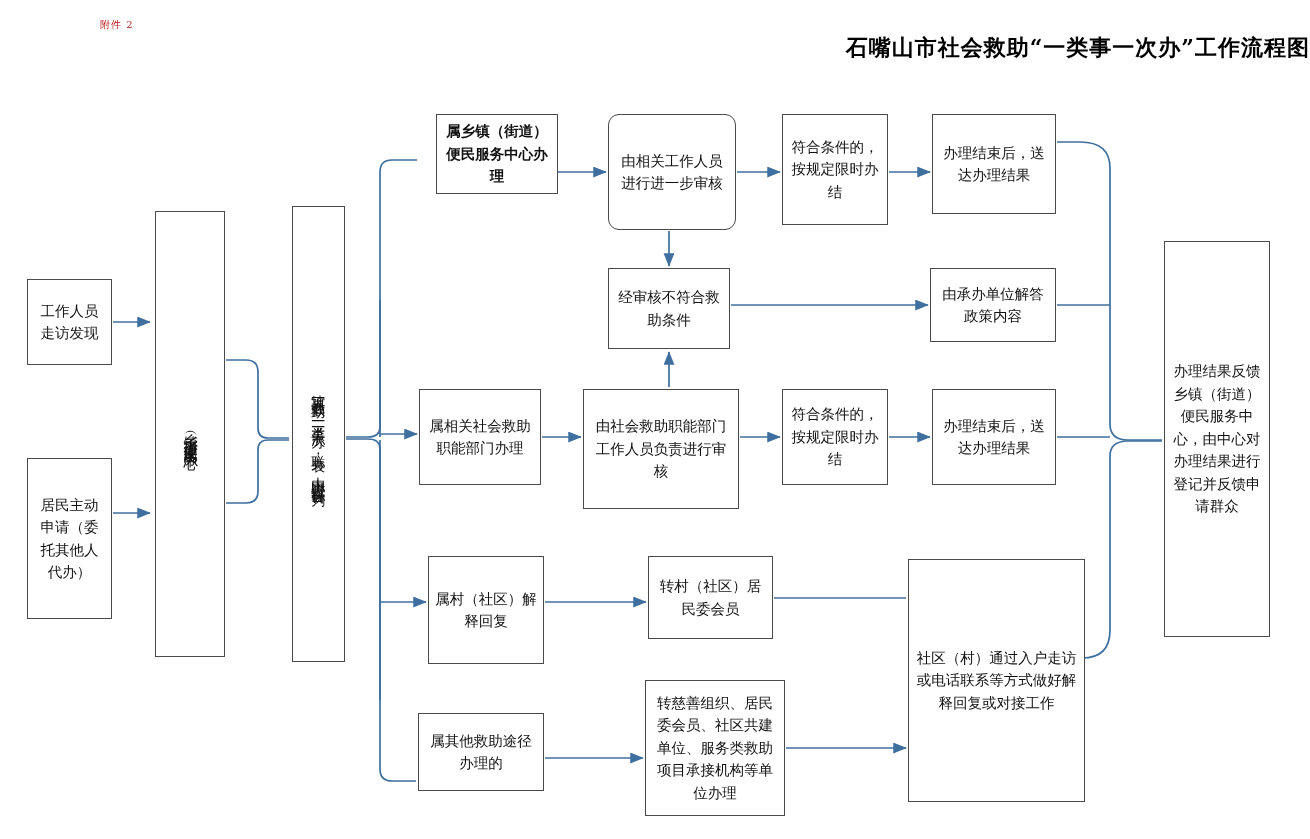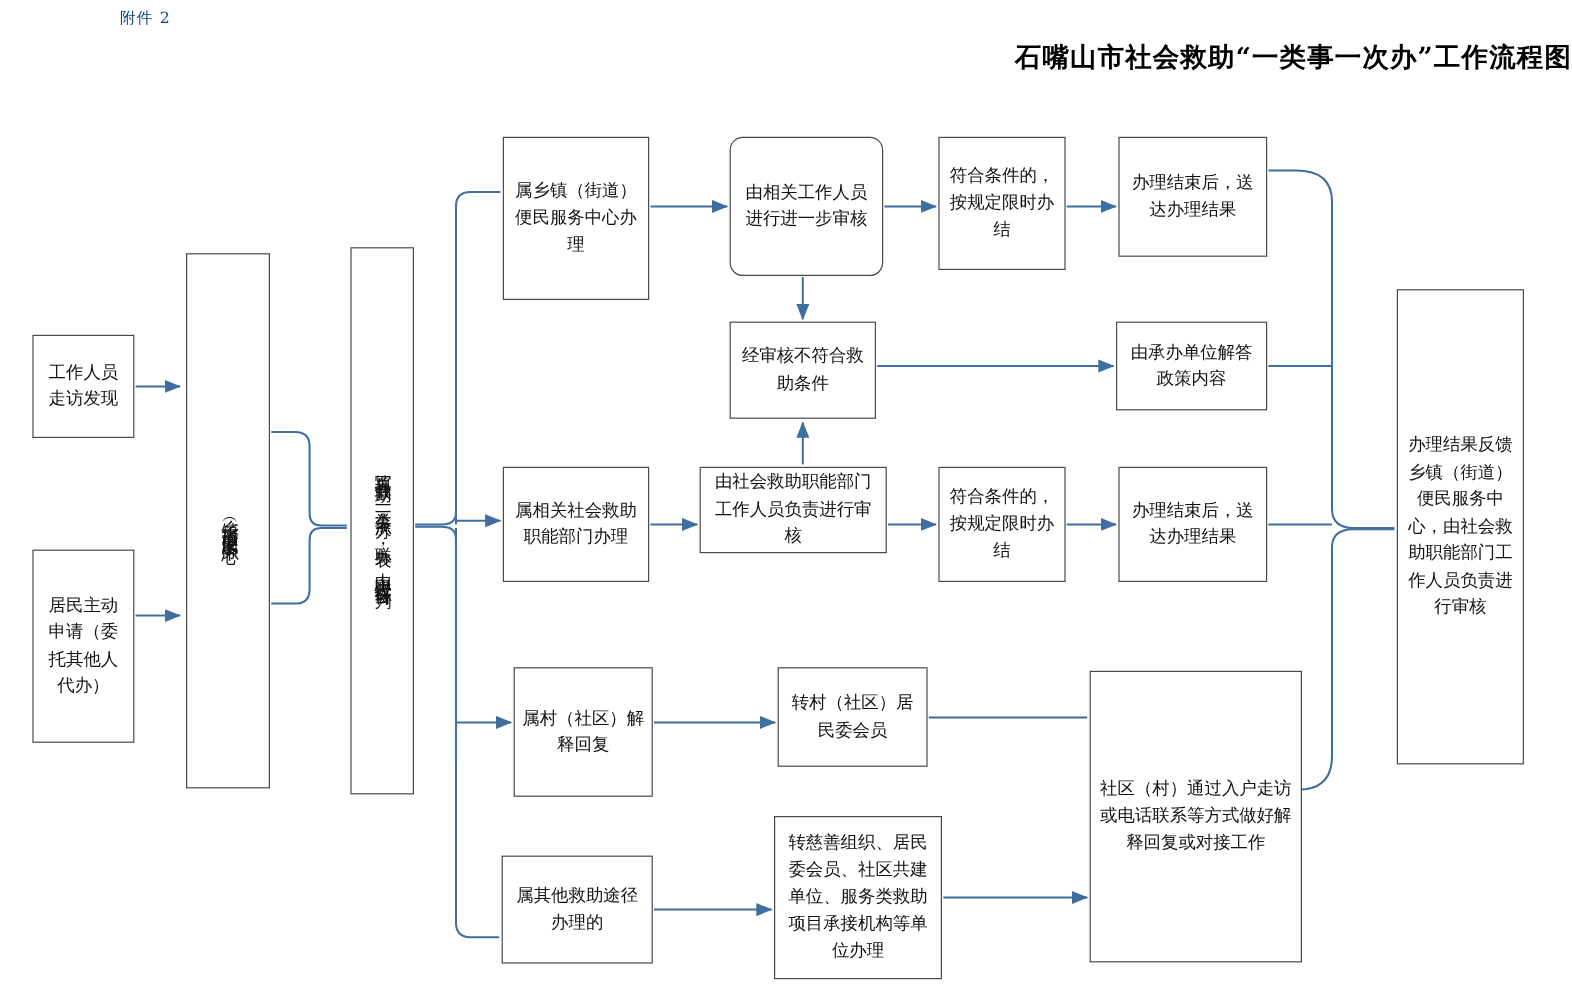--- a/index.html
+++ b/index.html
@@ -9,24 +9,24 @@
   }
   #canvas{
     position:relative;
     width:1310px;
     height:839px;
     overflow:hidden;
     background:#ffffff;
   }
   .attach{
     position:absolute;
-    left:100px; top:6px;
-    font-size:13px;
+    left:100px; top:18px;
+    font-size:10px;
     letter-spacing:1px;
-    color:#0c4a6e;
+    color:#b91c1c;
     font-family:"DejaVu Serif","Liberation Serif",serif;
   }
   .title{
     position:absolute;
     left:0; top:33px;
     width:1310px;
     text-align:right;
     font-size:22px;
     font-weight:bold;
     letter-spacing:1px;
@@ -129,21 +129,21 @@
   </div>
 
   <div class="node vert" style="left: 155px; top: 211px; width: 70px; height: 446px; border-color: rgb(74, 74, 74);">
     <span class="txt">乡镇（街道）便民服务中心</span>
   </div>
 
   <div class="node vert" style="left: 292px; top: 206px; width: 53px; height: 456px; font-size: 14px; line-height: 1.75; border-color: rgb(74, 74, 74);">
     <span class="txt">填写社会救助“一类事一次办”联办表，由中心进行综合研判</span>
   </div>
 
-  <div class="node" style="left: 419px; top: 114px; width: 122px; height: 136px; border-color: rgb(74, 74, 74);">
+  <div class="node" style="left: 436px; top: 114px; width: 122px; height: 80px; border-color: rgb(74, 74, 74); font-weight: bold;">
     <span class="txt">属乡镇（街道）便民服务中心办理</span>
   </div>
 
   <div class="node" style="left: 608px; top: 114px; width: 128px; height: 116px; border-color: rgb(74, 74, 74); border-radius: 11px;">
     <span class="txt wide-track">由相关工作人员进行进一步审核</span>
   </div>
 
   <div class="node" style="left: 782px; top: 114px; width: 106px; height: 111px; border-color: rgb(74, 74, 74);">
     <span class="txt">符合条件的，按规定限时办结</span>
   </div>
@@ -157,21 +157,21 @@
   </div>
 
   <div class="node" style="left: 930px; top: 268px; width: 126px; height: 74px; border-color: rgb(74, 74, 74);">
     <span class="txt">由承办单位解答政策内容</span>
   </div>
 
   <div class="node" style="left: 419px; top: 389px; width: 122px; height: 96px; border-color: rgb(74, 74, 74);">
     <span class="txt">属相关社会救助职能部门办理</span>
   </div>
 
-  <div class="node" style="left: 583px; top: 389px; width: 156px; height: 72px; border-color: rgb(74, 74, 74);">
+  <div class="node" style="left: 583px; top: 389px; width: 156px; height: 120px; border-color: rgb(74, 74, 74);">
     <span class="txt wide-track">由社会救助职能部门工作人员负责进行审核</span>
   </div>
 
   <div class="node" style="left: 782px; top: 389px; width: 106px; height: 96px; border-color: rgb(74, 74, 74);">
     <span class="txt">符合条件的，按规定限时办结</span>
   </div>
 
   <div class="node" style="left: 932px; top: 389px; width: 124px; height: 96px; border-color: rgb(74, 74, 74);">
     <span class="txt">办理结束后，送达办理结果</span>
   </div>
@@ -181,25 +181,25 @@
   </div>
 
   <div class="node" style="left: 648px; top: 556px; width: 125px; height: 83px; border-color: rgb(74, 74, 74);">
     <span class="txt">转村（社区）居民委会员</span>
   </div>
 
   <div class="node" style="left: 908px; top: 559px; width: 177px; height: 243px; border-color: rgb(74, 74, 74); justify-content: flex-end;">
     <span class="txt">社区（村）通过入户走访或电话联系等方式做好解释回复或对接工作</span>
   </div>
 
-  <div class="node" style="left: 418px; top: 713px; width: 126px; height: 90px; border-color: rgb(74, 74, 74); align-items: center;">
+  <div class="node" style="left: 418px; top: 713px; width: 126px; height: 78px; border-color: rgb(74, 74, 74); align-items: center;">
     <span class="txt">属其他救助途径办理的</span>
   </div>
 
   <div class="node" style="left: 645px; top: 680px; width: 140px; height: 136px; border-color: rgb(74, 74, 74);">
     <span class="txt">转慈善组织、居民委会员、社区共建单位、服务类救助项目承接机构等单位办理</span>
   </div>
 
   <div class="node" style="left: 1164px; top: 241px; width: 106px; height: 396px; border-color: rgb(74, 74, 74);">
-    <span class="txt">办理结果反馈乡镇（街道）便民服务中心，由社会救助职能部门工作人员负责进行审核</span>
+    <span class="txt">办理结果反馈乡镇（街道）便民服务中心，由中心对办理结果进行登记并反馈申请群众</span>
   </div>
 
 </div>
 
 </body></html>

